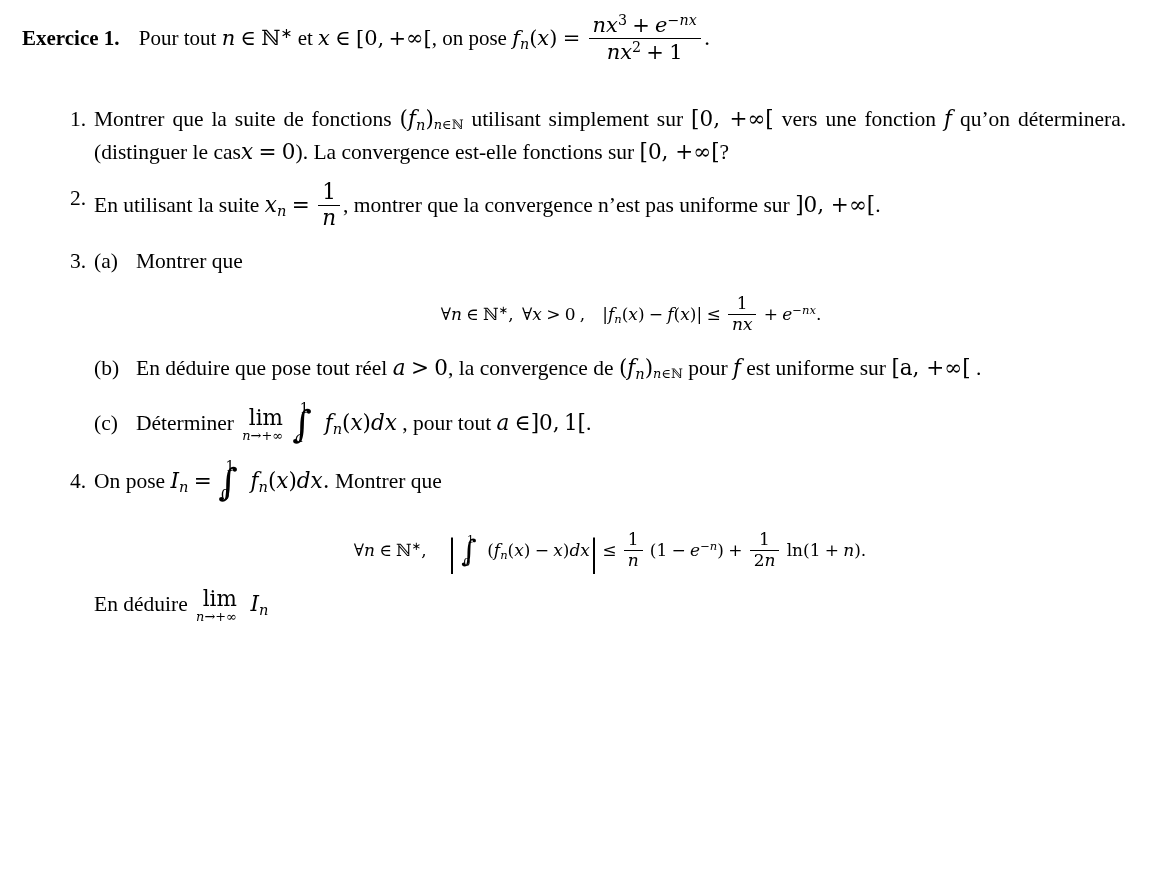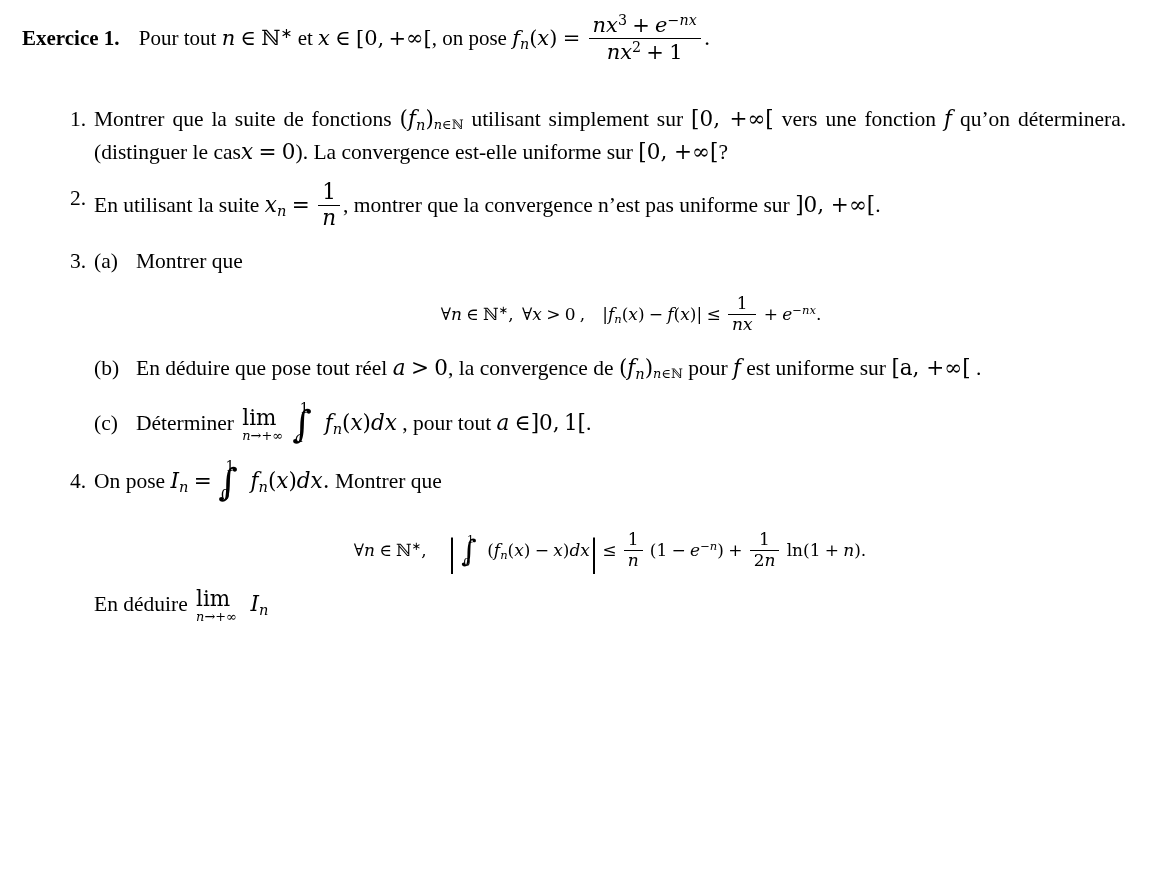--- a/index.html
+++ b/index.html
@@ -64,21 +64,21 @@
   .intg .lim-bot {
     position: absolute;
     font-size: 0.38em;
     bottom: -0.32em;
     left: 0.18em;
     font-style: italic;
   }
 
   .limop {
     display: inline-block;
-    text-align: left;
+    text-align: right;
     vertical-align: middle;
     line-height: 1.0;
     margin: 0 3px;
   }
   .limop .lb { display: block; font-family: "DejaVu Serif", serif; font-style: normal; }
   .limop .ls { display: block; font-size: 0.6em; font-family: "DejaVu Serif", serif; font-style: italic; margin-top: 1px;}
 
   .absbar {
     display: inline-block;
     font-size: 2.35em;
@@ -171,21 +171,21 @@
   <ol class="items">
 
     <li class="item">
       <span class="mark">1.</span>
       <span>Montrer que la suite de fonctions</span>
       <span class="nowrap"><span class="mn">(</span><span class="mi">f</span><span class="sub mi">n</span><span class="mn">)</span><span class="subsmall"><span class="mi">n</span><span class="mo">∈</span><span class="bb">ℕ</span></span></span>
       <span>utilisant simplement sur</span>
       <span class="mn nowrap">[0, +∞[</span>
       <span>vers une fonction</span>
       <span class="mi">f</span>
-      <span>qu’on déterminera. (distinguer le cas</span><span class="nowrap"><span class="mi">x</span> <span class="mo">=</span> <span class="mn">0</span></span><span>). La convergence est-elle uniforme sur</span>
+      <span>qu’on déterminera. (distinguer le cas</span><span class="nowrap"><span class="mi">x</span> <span class="mo">=</span> <span class="mn">0</span></span><span>). La convergence est-elle fonctions sur</span>
       <span class="mn nowrap">[0, +∞[</span><span>?</span>
     </li>
 
     <li class="item">
       <span class="mark">2.</span>
       <span>En utilisant la suite</span>
       <span class="nowrap"><span class="mi">x</span><span class="sub mi">n</span> <span class="mo">=</span></span>
       <span class="frac">
         <span class="num mn">1</span>
         <span class="den mi">n</span>

